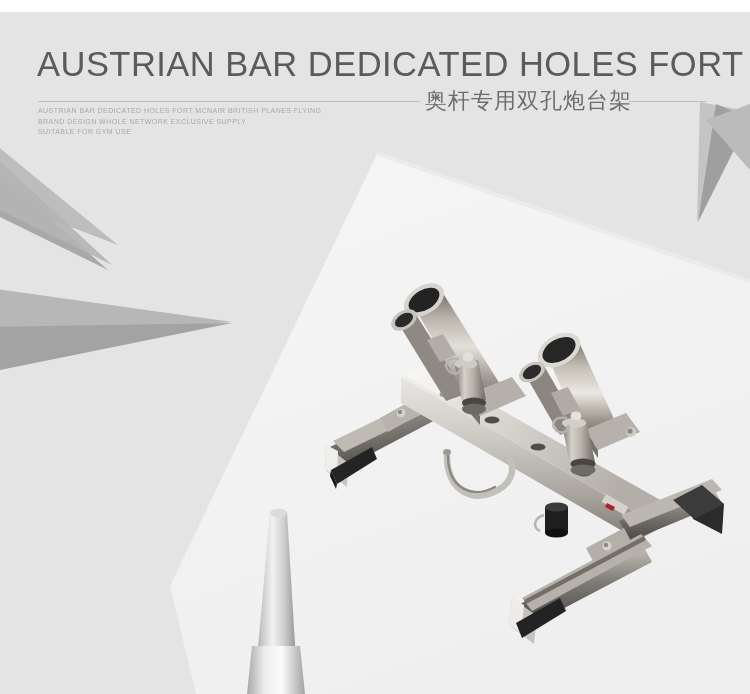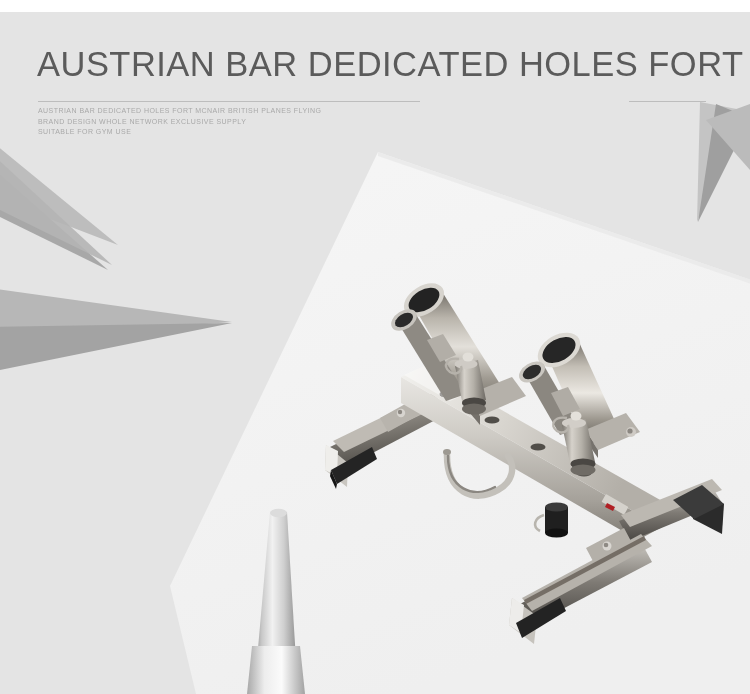--- a/index.html
+++ b/index.html
@@ -348,20 +348,21 @@
       </g>
 
       <polygon points="524,600 644,536 646,540 526,604" fill="#6a6259" opacity="0.85"></polygon>
 
     </g>
   </svg>
 
   <div class="header">
     <div class="main-title">AUSTRIAN BAR DEDICATED HOLES FORT FRAME</div>
     <div class="rule-left"></div>
+    <div class="subtitle-cn">奥杆专用双孔炮台架</div>
     <div class="rule-right"></div>
     <div class="sub-en">
       <div>AUSTRIAN BAR DEDICATED HOLES FORT MCNAIR BRITISH PLANES FLYING</div>
       <div>BRAND DESIGN WHOLE NETWORK EXCLUSIVE SUPPLY</div>
       <div>SUITABLE FOR GYM USE</div>
     </div>
   </div>
 
 </div>
 

